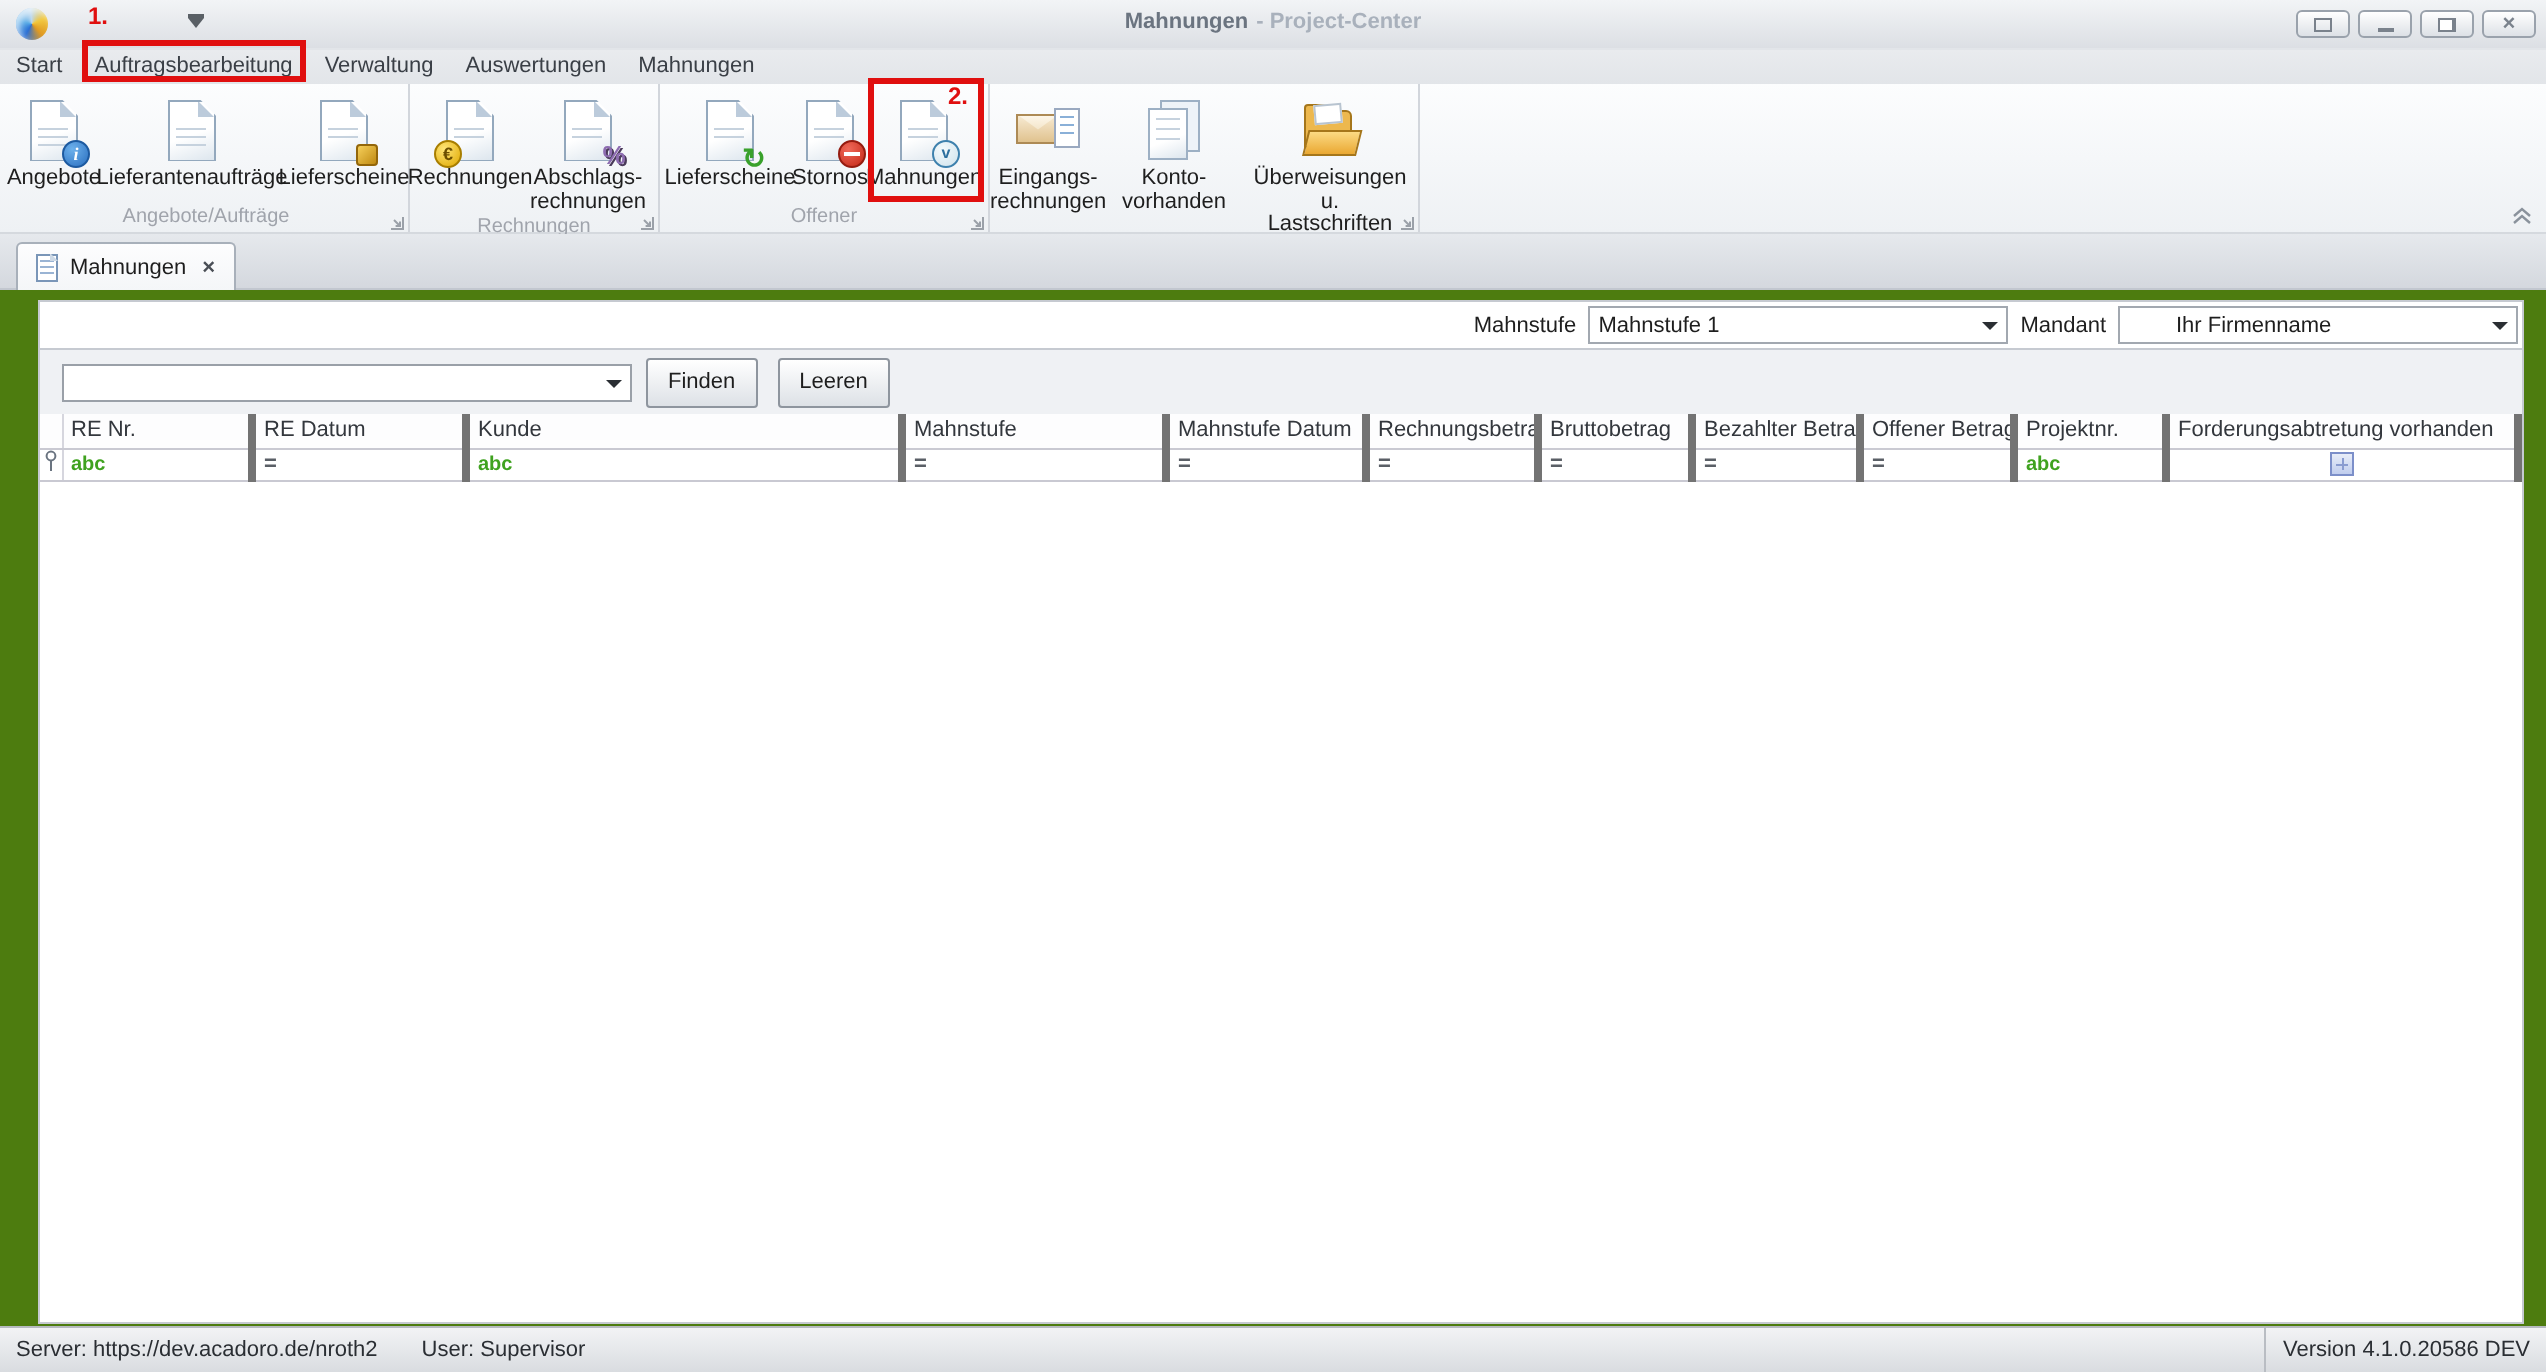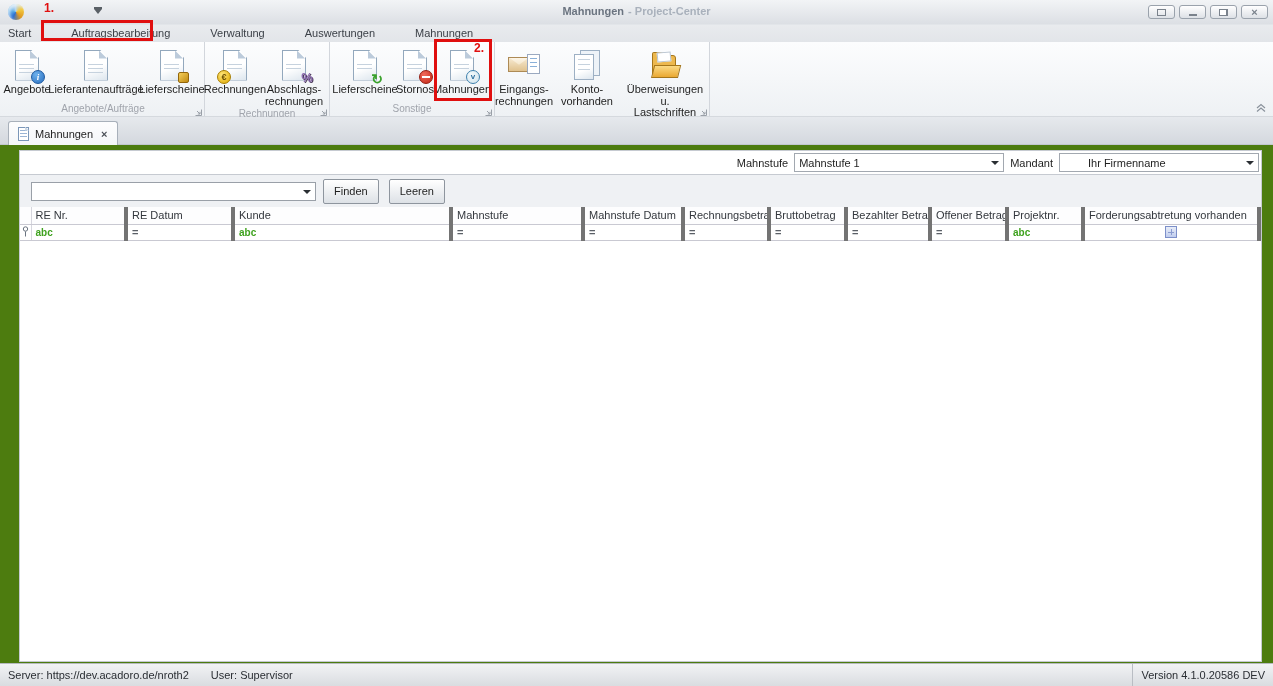--- a/index.html
+++ b/index.html
@@ -23,21 +23,21 @@
   .g-full { width:9px; height:7px; border:1px solid #7a828c; }
   .g-min { width:8px; height:2px; background:#7a828c; margin-top:5px; }
   .g-rest { position:relative; width:9px; height:7px; }
   .g-rest::before { content:""; position:absolute; right:0; top:0; width:6px; height:5px; border:1px solid #7a828c; background:#eef1f4; }
   .g-rest::after { content:""; position:absolute; left:0; bottom:0; width:6px; height:5px; border:1px solid #7a828c; background:#fff; }
   .g-close { font-weight:bold; font-size:11px; line-height:11px; }
 
   
   .tabrow { position:absolute; left:0; top:25px; width:1273px; height:17px;
     background:linear-gradient(#e9ebee,#e2e5e9); display:flex; }
-  .rtab { padding:2px 20px 0; color:#3a3f46; cursor:default; }
+  .rtab { padding:2px 8px 0; color:#3a3f46; cursor:default; }
   .rtab:first-child { padding-left:8px; }
 
   
   .ribbon { position:absolute; left:0; top:42px; width:1273px; height:75px;
     background:linear-gradient(#fcfdfe,#eef1f4); border-bottom:1px solid #d5d9de; display:flex; padding-left:2px; }
   .rgroup { position:relative; display:flex; flex-direction:column; border-right:1px solid #d2d6dc; }
   .rgroup .btns { flex:1; display:flex; align-items:flex-start; justify-content:center; padding-top:3px; }
   .rgroup .caption { height:14px; text-align:center; color:#a0a4ac; font-size:10px; line-height:13px; }
   .launcher { position:absolute; right:2px; bottom:2px; width:8px; height:8px; }
   .g1 { width:203px; } .g2 { width:125px; } .g3 { width:165px; } .g4 { width:215px; }
@@ -299,21 +299,21 @@
                 <span class="pg"></span>
                 <span class="fold"></span>
                 <span class="ln l1"></span>
                 <span class="ln l2"></span>
                 <span class="badge bg-clock">v</span>
               </span>
             </span>
           <span class="lbl">Mahnungen</span>
         </div>
       </div>
-      <div class="caption">Sonstige</div>
+      <div class="caption">Offener</div>
       <span class="launcher"><svg width="8" height="8">
             <path d="M1.5 7.5 h6 v-6" fill="none" stroke="#9aa0a8"></path>
             <path d="M3 3 l3 3 M6 3.8 v2.2 h-2.2" stroke="#9aa0a8" fill="none"></path>
           </svg></span>
     </div>
 
     <div class="rgroup g4">
       <div class="btns">
         <div class="rbtn w58">
           <span class="ic">

